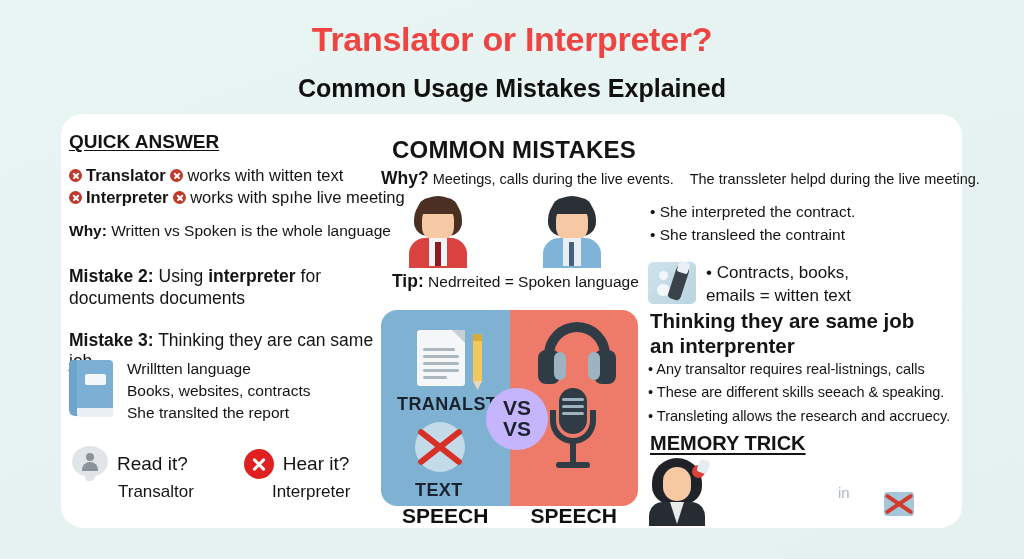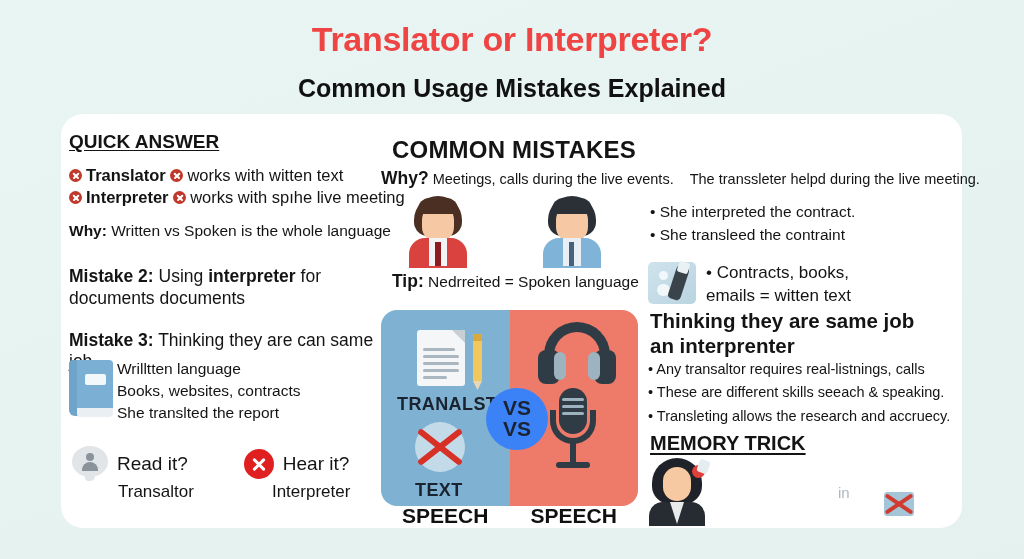--- a/index.html
+++ b/index.html
@@ -45,21 +45,21 @@
     content:"";position:absolute;left:2.5px;top:5.7px;width:8px;height:1.6px;
     background:#fff;border-radius:1px;
   }
   .xbadge::before{transform:rotate(45deg);}
   .xbadge::after{transform:rotate(-45deg);}
   .qa-why{position:absolute;left:69px;top:222px;font-size:15.5px;white-space:nowrap;}
 
   .mistake2{position:absolute;left:69px;top:265px;width:330px;font-size:17.5px;line-height:1.28;}
   .mistake3{position:absolute;left:69px;top:330px;width:330px;font-size:17.5px;}
 
-  .bookblock{position:absolute;left:69px;top:358px;display:flex;gap:2px;align-items:flex-start;}
+  .bookblock{position:absolute;left:69px;top:358px;display:flex;gap:12px;align-items:flex-start;}
   .book-icon{width:46px;height:62px;position:relative;flex:none;}
   .book-icon .spine{position:absolute;left:0;top:2px;width:9px;height:56px;background:#6ea4c9;border-radius:4px 0 0 6px;}
   .book-icon .cover{position:absolute;left:8px;top:2px;width:36px;height:52px;background:#7bb0d4;border-radius:0 4px 4px 0;}
   .book-icon .label{position:absolute;left:16px;top:16px;width:21px;height:11px;background:#f3f8fb;border-radius:2px;}
   .book-icon .pages{position:absolute;left:8px;top:50px;width:36px;height:9px;background:#e9eff3;border-radius:0 0 4px 3px;}
   .booktext{font-size:15.5px;line-height:1.42;}
 
   .compare{position:absolute;left:72px;top:446px;width:320px;}
   .compare-row{display:flex;align-items:center;}
   .cmp-item{display:flex;align-items:center;gap:9px;}
@@ -139,21 +139,21 @@
   .headphones .pad{position:absolute;top:30px;width:12px;height:28px;background:#9db3c0;border-radius:6px;}
   .headphones .pad.l{left:16px;}
   .headphones .pad.r{right:16px;}
   .mic{position:absolute;left:36px;top:78px;width:54px;height:86px;}
   .mic .cap{position:absolute;left:13px;top:0;width:28px;height:46px;border-radius:14px;background:#2f3b45;}
   .mic .grille{position:absolute;left:16px;width:22px;height:2.5px;background:#9db3c0;border-radius:2px;}
   .mic .arc{position:absolute;left:4px;top:22px;width:46px;height:34px;border:6px solid #2f3b45;border-top:none;border-radius:0 0 24px 24px;box-sizing:border-box;}
   .mic .stem{position:absolute;left:24px;top:54px;width:6px;height:22px;background:#2f3b45;border-radius:2px;}
   .mic .base{position:absolute;left:10px;top:74px;width:34px;height:6px;background:#2f3b45;border-radius:3px;}
   .vs-badge{
-    position:absolute;left:105px;top:78px;width:62px;height:62px;border-radius:50%;background:#3b82f6;
+    position:absolute;left:105px;top:78px;width:62px;height:62px;border-radius:50%;background:#c4b5fd;
     display:flex;flex-direction:column;align-items:center;justify-content:center;z-index:4;
   }
   .vs-badge span{font-weight:bold;font-size:21px;line-height:.98;color:#1b2330;}
   .vs-bottom{position:absolute;left:381px;top:504px;width:257px;display:flex;}
   .vs-bottom .bl{width:50%;text-align:center;font-weight:bold;font-size:21px;color:#101010;}
   .vs-bottom .br{width:50%;text-align:center;font-weight:bold;font-size:21px;color:#101010;}
 
   
   .rbul{position:absolute;left:650px;top:200px;font-size:15.5px;line-height:1.5;}
   .penblock{position:absolute;left:648px;top:262px;display:flex;gap:10px;align-items:flex-start;}

